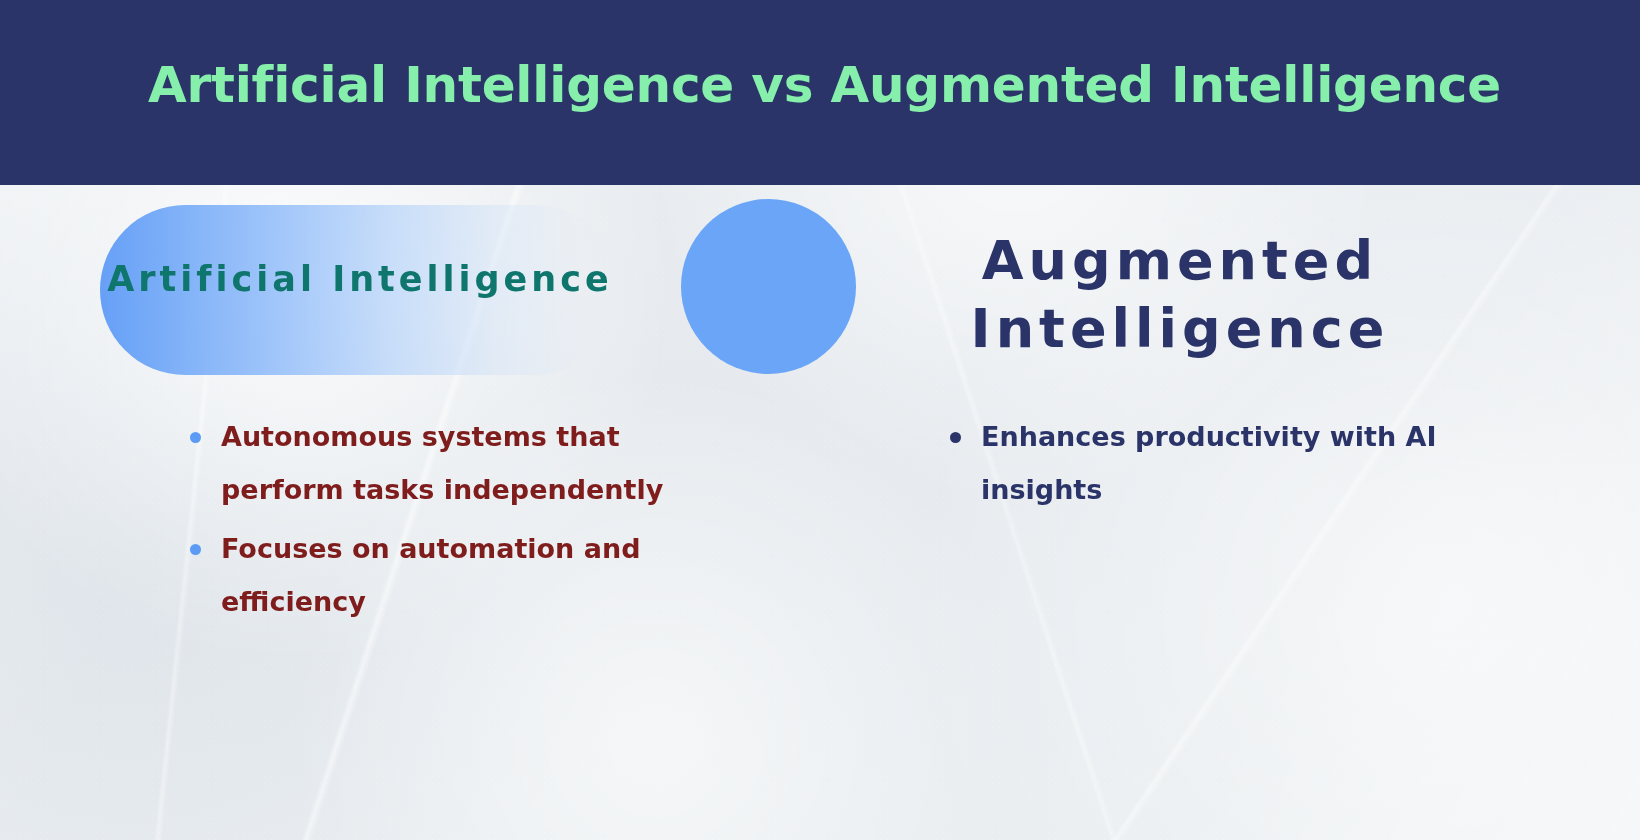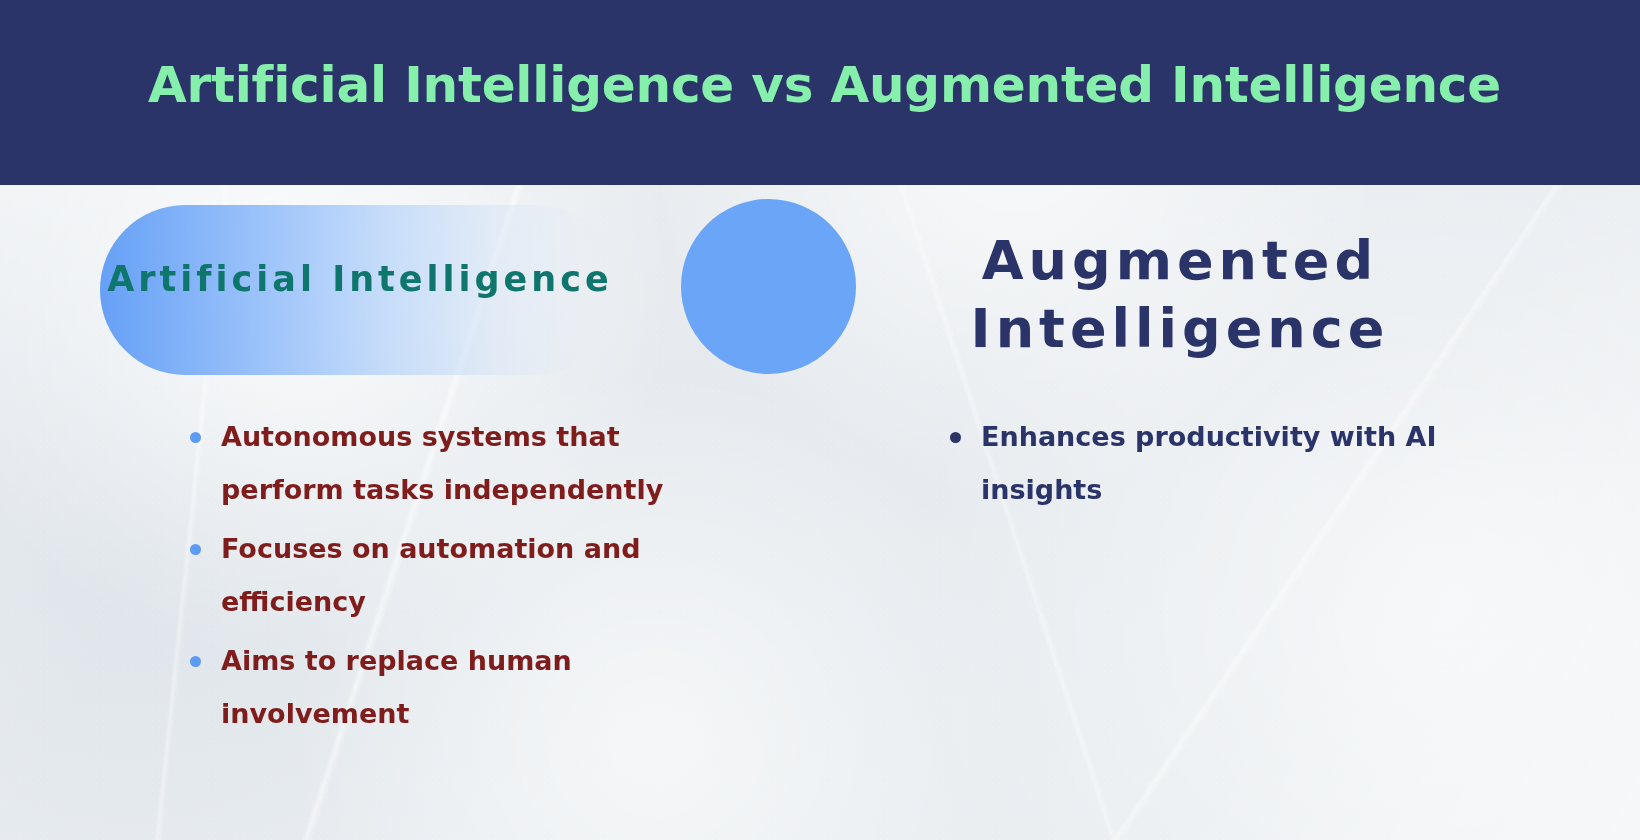--- a/index.html
+++ b/index.html
@@ -216,24 +216,20 @@
 
     <ul class="list list-left">
       <li>
         <span class="dot"></span>
         <span>Autonomous systems that perform tasks independently</span>
       </li>
       <li>
         <span class="dot"></span>
         <span>Focuses on automation and efficiency</span>
       </li>
-      <li>
-        <span class="dot"></span>
-        <span>Aims to replace human involvement</span>
-      </li>
     </ul>
 
     <ul class="list list-right">
       <li>
         <span class="dot"></span>
         <span>Enhances productivity with AI insights</span>
       </li>
     </ul>
 
   </div>

